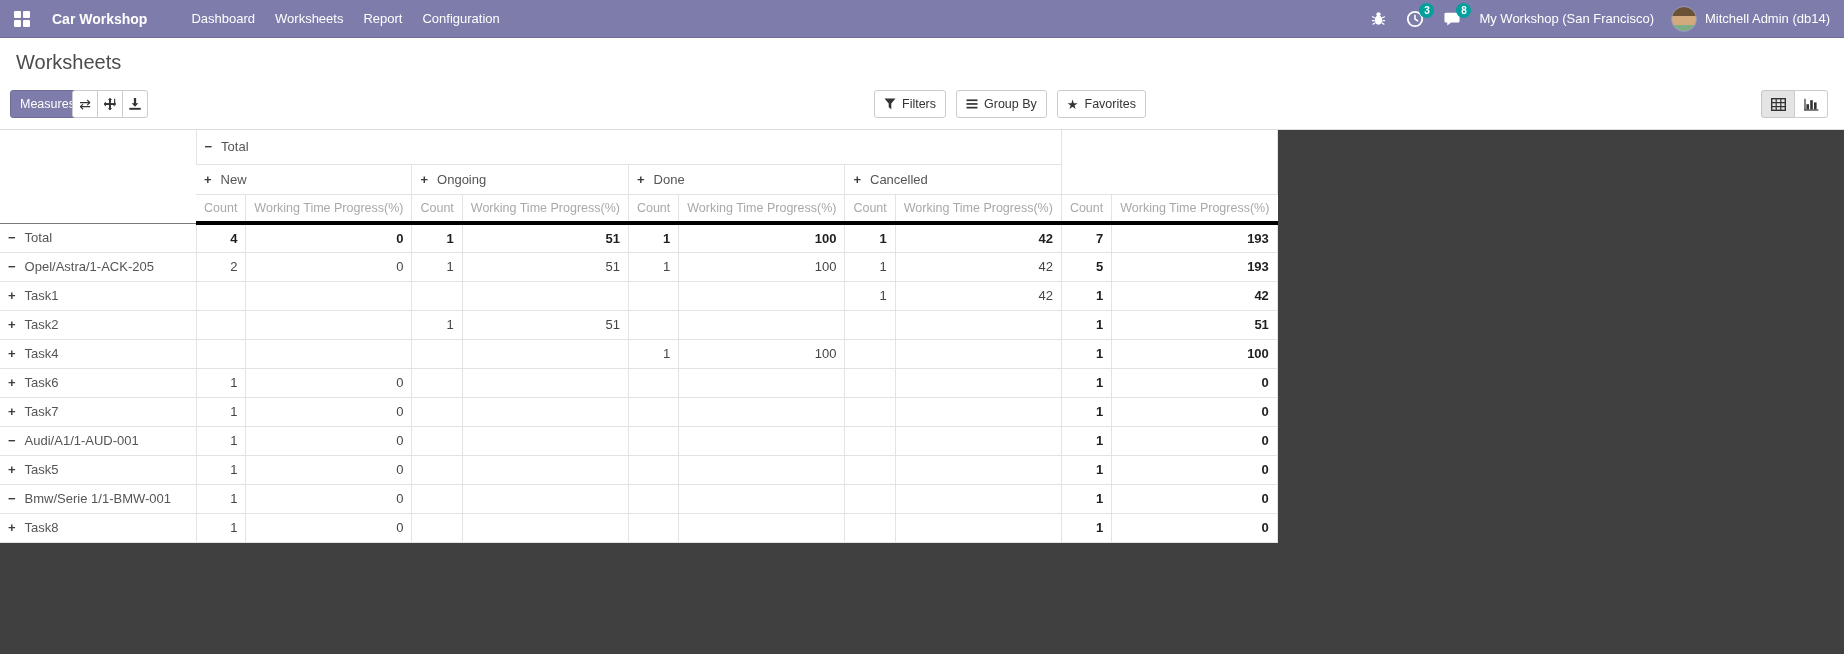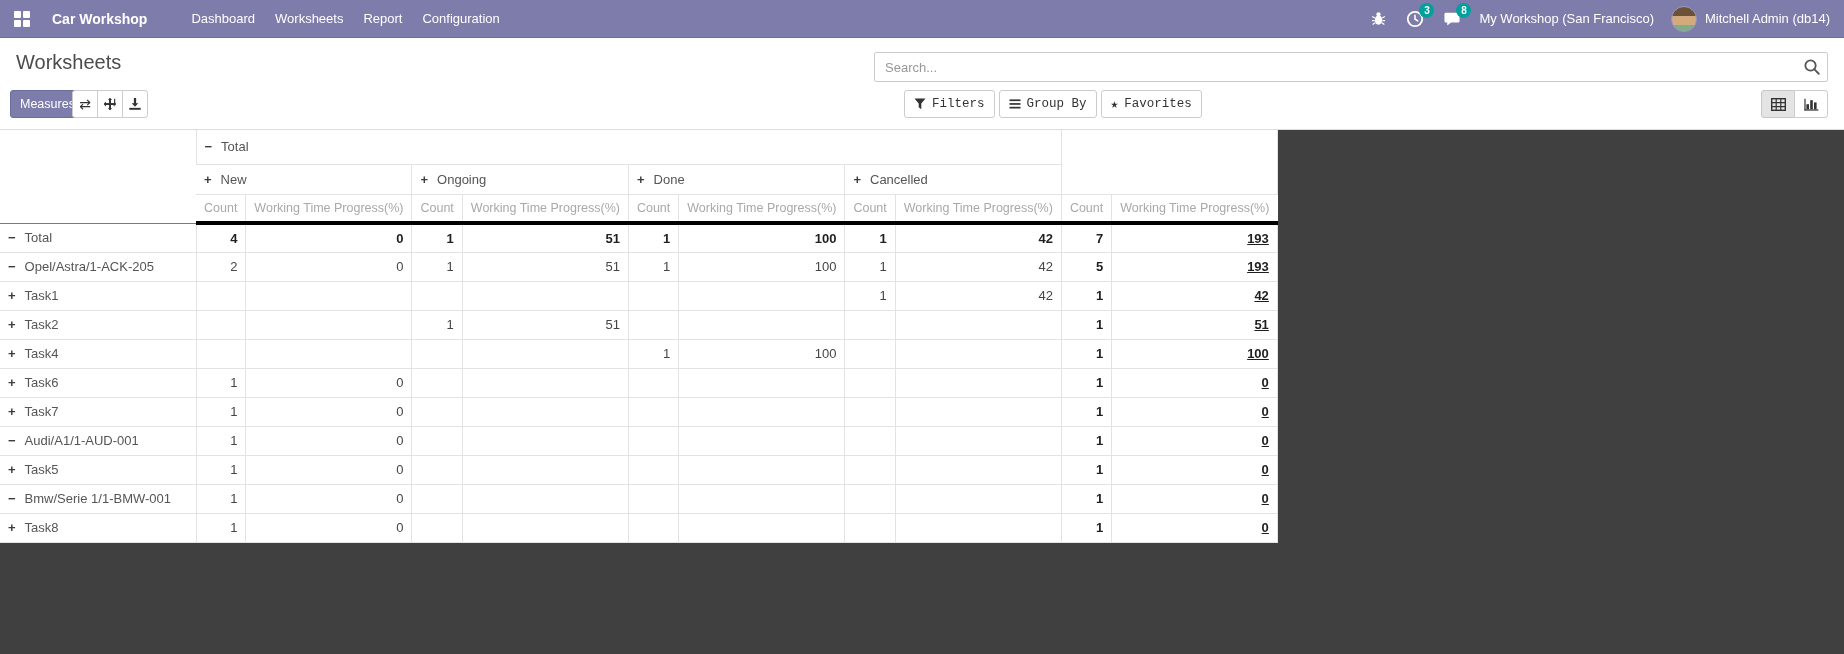--- a/index.html
+++ b/index.html
@@ -39,34 +39,34 @@
   .btn { display:inline-flex; align-items:center; height:28px; font-size:12.5px; border:1px solid #ccc;
          background:#fff; border-radius:3px; padding:0 9px; color:#333; cursor:pointer;
          font-family:inherit; gap:6px; white-space:nowrap; }
   .btn-primary { position:absolute; left:10px; background:var(--accent,#7d7cab);
                  border-color:#6e6d99; color:#fff; }
   .caret { font-size:10px; }
   .icongroup { position:absolute; left:72px; display:flex; }
   .icongroup .btn { width:26px; padding:0; justify-content:center; border-radius:0; margin-left:-1px; }
   .icongroup .btn:first-child { border-radius:3px 0 0 3px; margin-left:0; }
   .icongroup .btn:last-child  { border-radius:0 3px 3px 0; }
-  .searchbtns { position:absolute; left:904px; display:flex; gap:4px;font-family:Liberation Mono, monospace; }
+  .searchbtns { position:absolute; left:874px; display:flex; gap:10px; }
   .viewswitch { position:absolute; right:16px; display:flex; }
   .viewswitch .btn { width:34px; padding:0; justify-content:center; border-radius:0; margin-left:-1px; }
   .viewswitch .btn:first-child { border-radius:3px 0 0 3px; margin-left:0; }
   .viewswitch .btn:last-child  { border-radius:0 3px 3px 0; }
   .btn.active { background:#e4e4e4; border-color:#c6c6c6; }
 
   
   .content { height:525px; background:#404040; border-top:1px solid #ddd; }
   table.pivot { border-collapse:collapse; table-layout:fixed; background:#fff; font-size:13px; }
   .pivot th, .pivot td { border-left:1px solid #e3e3e3; border-bottom:1px solid #e3e3e3;
                          font-weight:400; padding:0 8px; white-space:nowrap; overflow:hidden; }
   .pivot th:first-child, .pivot td:first-child { border-left:none; }
-  .pivot td:last-child { border-right:1px solid #e3e3e3;text-decoration:underline; }
+  .pivot td:last-child { border-right:1px solid #e3e3e3; }
   .pivot .tr-r1 th { height:34px; }
   .pivot .tr-r2 th { height:30px; }
   .pivot .tr-r3 th { height:29px; border-bottom:4px solid #000000;text-align:right; }
   .pivot tbody th, .pivot tbody td { height:29px; }
   th.lblhead { border-bottom:1px solid #7a7a7a !important; }
   th.group { text-align:left; color:#555; cursor:pointer; }
   th.emptyhead { border-right:1px solid #e3e3e3; }
   th.measure { text-align:left; color:#a9a9a9; cursor:pointer; font-size:12.5px; }
   .tog { font-weight:700; color:#3c3c3c; display:inline-block; margin-right:9px; font-size:13px; }
   .pivot tbody th { text-align:left; color:#555; cursor:pointer; }
@@ -116,29 +116,20 @@
     </div>
     <div class="nav-text">My Workshop (San Francisco)</div>
     <div class="avatar"></div>
     <div class="nav-text">Mitchell Admin (db14)</div>
   </div>
 </div>
 
 <div class="control">
   <div class="view-title">Worksheets</div>
 
-  <div class="searchbox">
-    <input type="text" placeholder="Search..." style="">
-    <div class="search-glass">
-      <svg width="18" height="18" viewBox="0 0 16 16">
-        <circle cx="6.7" cy="6.7" r="4.6" stroke="#555" stroke-width="1.6" fill="none"></circle>
-        <path d="M10.2 10.2 14 14" stroke="#555" stroke-width="1.6" stroke-linecap="round"></path>
-      </svg>
-    </div>
-  </div>
 
   <div class="btnrow">
     <button class="btn btn-primary">
       <span>Measures</span>
       <span class="caret">▾</span>
     </button>
 
     <div class="icongroup">
       <button class="btn" title="">
         <span style="font-size:14px;">⇄</span>

